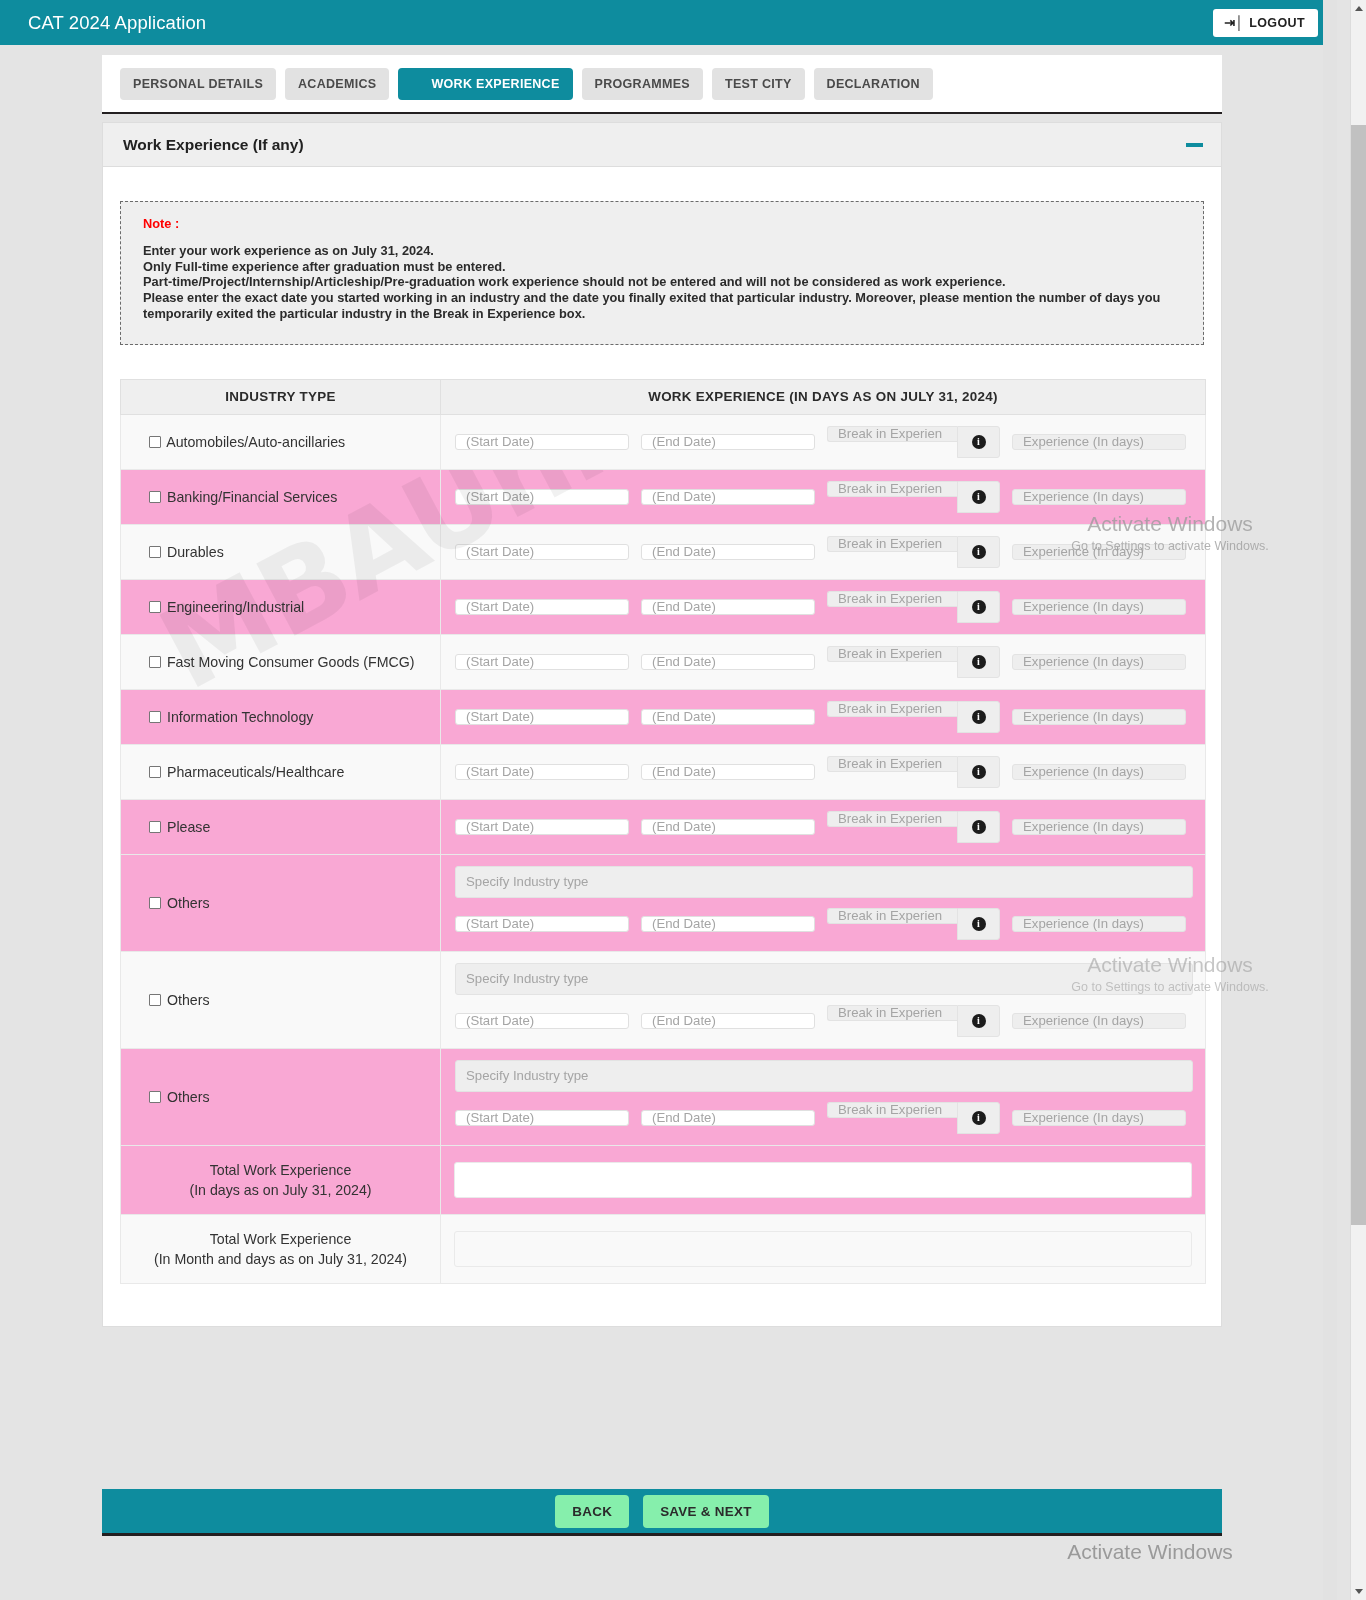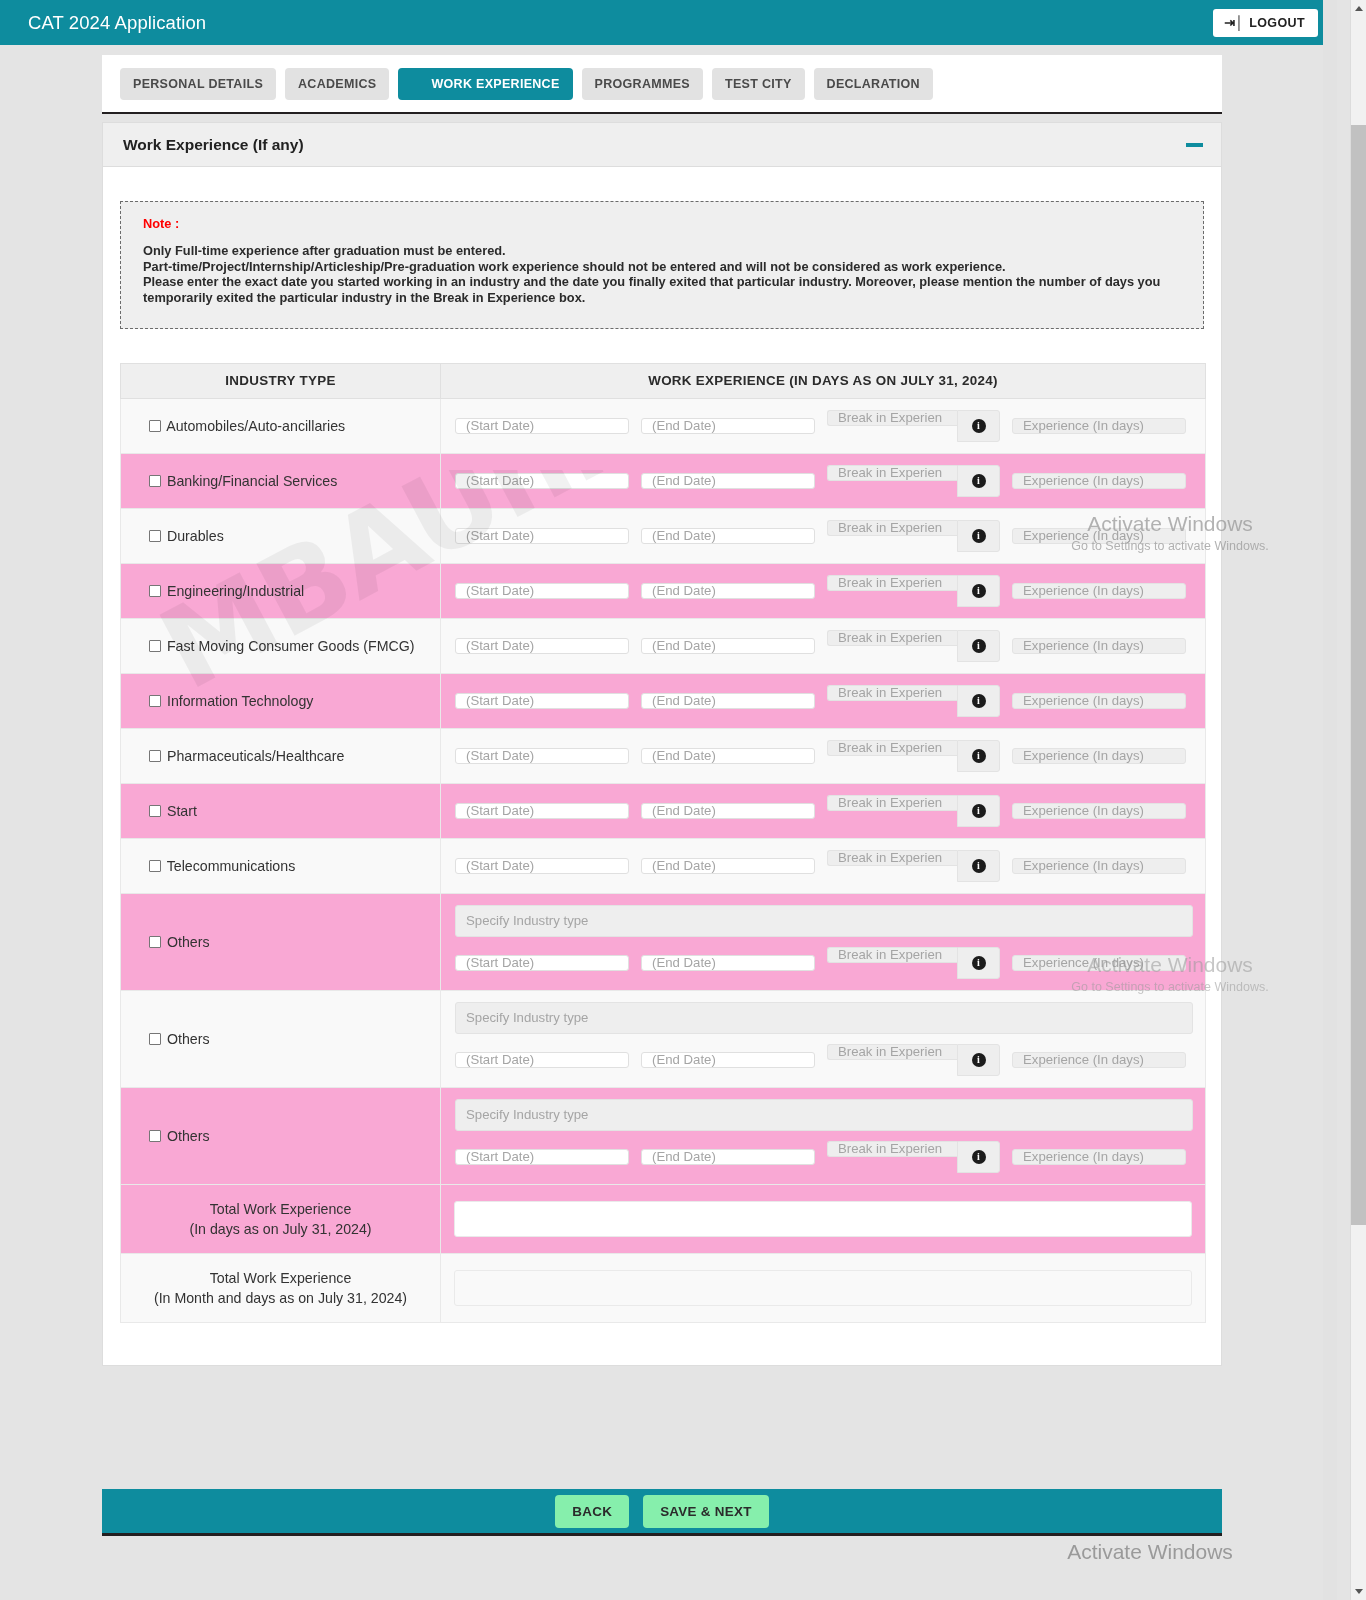--- a/index.html
+++ b/index.html
@@ -353,20 +353,21 @@
 
     <div class="panel-head">
       <div class="panel-title">Work Experience (If any)</div>
       <span class="collapse-icon"></span>
     </div>
 
     <div class="panel-body">
 
       <div class="notebox">
         <div class="note-label">Note :</div>
+        <div class="note-line">Enter your work experience as on July 31, 2024.</div>
         <div class="note-line">Only Full-time experience after graduation must be entered.</div>
         <div class="note-line">Part-time/Project/Internship/Articleship/Pre-graduation work experience should not be entered and will not be considered as work experience.</div>
         <div class="note-line">Please enter the exact date you started working in an industry and the date you finally exited that particular industry. Moreover, please mention the number of days you temporarily exited the particular industry in the Break in Experience box.</div>
       </div>
 
       <table class="wx">
         <colgroup>
             <col class="col-ind">
             <col>
           </colgroup>
@@ -529,59 +530,38 @@
                 </div>
                 <input class="inp exp" readonly="" placeholder="Experience (In days)" style="">
               </div>
             </td>
           </tr>
 
           <tr class="plain">
             <td class="indcell">
               <label>
                 <input type="checkbox" class="cb" style="">
-                <span>Start</span>
-              </label>
-            </td>
-            <td class="fieldcell">
-              <div class="fieldrow">
-                <input class="inp start" placeholder="(Start Date)" style="">
-                <input class="inp end" placeholder="(End Date)" style="">
-                <div class="breakgroup">
-                  <input class="inp brk" placeholder="Break in Experien" style="">
-                  <div class="infobtn">
-                      <span class="info-i">i</span>
-                    </div>
-                </div>
-                <input class="inp exp" readonly="" placeholder="Experience (In days)" style="">
-              </div>
-            </td>
-          </tr>
-
-          <tr class="alt">
-            <td class="indcell">
-              <label>
-                <input type="checkbox" class="cb" style="">
-                <span>Telecommunications</span>
-              </label>
-            </td>
-            <td class="fieldcell">
-              <div class="fieldrow">
-                <input class="inp start" placeholder="(Start Date)" style="">
-                <input class="inp end" placeholder="(End Date)" style="">
-                <div class="breakgroup">
-                  <input class="inp brk" placeholder="Break in Experien" style="">
-                  <div class="infobtn">
-                      <span class="info-i">i</span>
-                    </div>
-                </div>
-                <input class="inp exp" readonly="" placeholder="Experience (In days)" style="">
-              </div>
-            </td>
-          </tr>
+                <span>Please</span>
+              </label>
+            </td>
+            <td class="fieldcell">
+              <div class="fieldrow">
+                <input class="inp start" placeholder="(Start Date)" style="">
+                <input class="inp end" placeholder="(End Date)" style="">
+                <div class="breakgroup">
+                  <input class="inp brk" placeholder="Break in Experien" style="">
+                  <div class="infobtn">
+                      <span class="info-i">i</span>
+                    </div>
+                </div>
+                <input class="inp exp" readonly="" placeholder="Experience (In days)" style="">
+              </div>
+            </td>
+          </tr>
+
 
           <tr class="plain">
             <td class="indcell">
               <label>
                 <input type="checkbox" class="cb" style="">
                 <span>Others</span>
               </label>
             </td>
             <td class="fieldcell">
               <div class="stacked">

